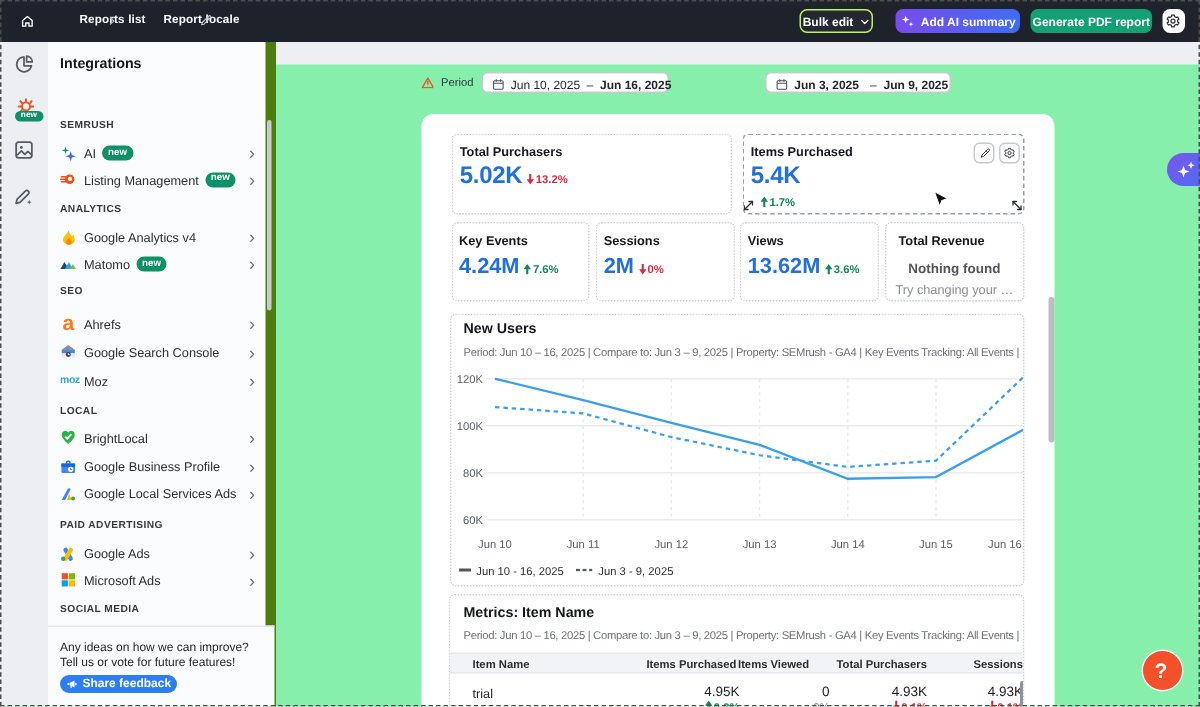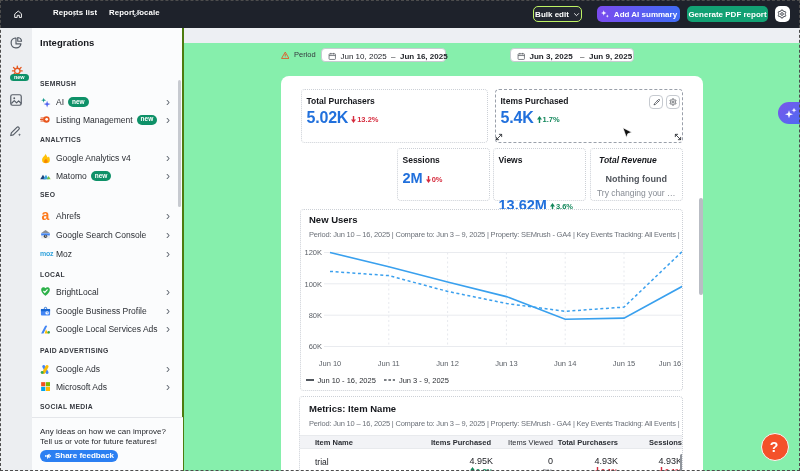--- a/index.html
+++ b/index.html
@@ -10,21 +10,21 @@
   
   #topbar { position:absolute; left:0; top:0; width:800px; height:28px; background:#1e222b; display:flex; align-items:center; }
   #topbar .crumb { color:#fff; letter-spacing:-.1px; font-size:7.8px; font-weight:bold; letter-spacing:.1px; white-space:nowrap;padding-left:28px; }
   .tbtn { position:absolute; top:6px; height:16px; border-radius:5px; font-size:8px; font-weight:bold; color:#fff; display:flex; align-items:center; justify-content:center; white-space:nowrap; }
 
   
   #rail { position:absolute; left:0; top:28px; width:32px; height:443px; background:#eceef1; }
   .railic { position:absolute; left:9px; width:14px; height:14px; }
 
   
-  #side { position:absolute; left:32px; top:28px; width:152px; height:443px; background:#fbfcfd; border-right:2px solid #4d7c0f; }
+  #side { position:absolute; left:32px; top:28px; width:152px; height:443px; background:#fbfcfd; border-right:7px solid #4d7c0f; }
   .sec { position:absolute; left:8px; font-size:6.8px; font-weight:bold; color:#35383f; letter-spacing:.3px; white-space:nowrap; }
   .row { position:absolute; left:8px; width:138px; height:14px; display:flex; align-items:center; }
   .row .ric { width:11px; height:11px; margin-right:5px; flex:none; }
   .row .rtx { font-size:8.5px; color:#2b2e34; white-space:nowrap; }
   .row .chv { position:absolute; right:8px; color:#666d76; font-size:12px; line-height:10px; }
   .newb { background:#0e9168; color:#fff; font-size:6.5px; font-weight:bold; padding:1.5px 4px 2px; border-radius:5px; margin-left:4px; line-height:1; }
 
   
   #main { position:absolute; left:184px; top:43px; width:732px; height:443px; background:#86efac; }
   #canvas { position:absolute; left:97px; top:33px; width:422px; height:410px; background:#fff; border-radius:8px 8px 0 0; }
@@ -263,21 +263,21 @@
     <div class="abs" style="left:4.5px;top:19px;display:flex;align-items:center;">
       <span style="font-size:16px;font-weight:bold;color:#2170dc;letter-spacing:-.2px;">5.02K</span>
       <span class="delta down" style="margin-left:3px;margin-top:3px;"><svg width="5" height="7" viewBox="0 0 10 14" style="margin-right:1px">
             <path d="M3.6 0h2.8v7H10L5 14 0 7h3.6z" fill="currentColor"></path>
           </svg>13.2%</span>
     </div>
   </div>
 
   <div class="card" style="left:311px;top:46px;width:187.5px;height:53.5px;border:1px dashed #9aa0aa;">
     <div class="ctitle">Items Purchased</div>
-    <div class="abs" style="left:4.5px;top:19px;display:flex;align-items:center;">
+    <div class="abs" style="left:4.5px;top:19px;display:flex;align-items:center;flex-direction:column;">
       <span style="font-size:16px;font-weight:bold;color:#2170dc;letter-spacing:-.2px;">5.4K</span>
       <span class="delta up" style="margin-left:3px;margin-top:3px;"><svg width="5" height="7" viewBox="0 0 10 14" style="margin-right:1px">
             <path d="M5 0l5 7H6.4v7H3.6V7H0z" fill="currentColor"></path>
           </svg>1.7%</span>
     </div>
     <div class="abs" style="left:153px;top:4.5px;width:14px;height:14px;background:#fff;border:1px solid #c6cad0;border-radius:4px;">
       <svg class="abs" style="left:2.5px;top:2.5px" width="8" height="8" viewBox="0 0 24 24" fill="none" stroke="#3a3e45" stroke-width="2" stroke-linecap="round" stroke-linejoin="round">
           <path d="M4 20l1-4L16.5 4.5a2.1 2.1 0 013 3L8 19l-4 1z"></path>
           <path d="M13 7.5l3.5 3.5"></path>
         </svg>
@@ -293,40 +293,49 @@
         <path d="M13 4h7v7"></path>
         <path d="M4 13v7h7"></path>
       </svg>
     <svg class="abs" style="left:178px;top:43px" width="8" height="8" viewBox="0 0 24 24" fill="none" stroke="#2c2f35" stroke-width="2.6" stroke-linecap="round" stroke-linejoin="round">
         <path d="M4 4l16 16"></path>
         <path d="M20 13v7h-7"></path>
         <path d="M11 4H4v7"></path>
       </svg>
   </div>
 
+  <div class="card" style="left:116.5px;top:105px;width:92.5px;height:53px;">
+    <div class="ctitle">Key Events</div>
+    <div class="abs" style="left:4.5px;top:21px;display:flex;align-items:center;">
+      <span style="font-size:14.5px;font-weight:bold;color:#2170dc;">4.24M</span>
+      <span class="delta up" style="margin-left:3px;margin-top:3px;"><svg width="5" height="7" viewBox="0 0 10 14" style="margin-right:1px">
+            <path d="M5 0l5 7H6.4v7H3.6V7H0z" fill="currentColor"></path>
+          </svg>7.6%</span>
+    </div>
+  </div>
   <div class="card" style="left:213px;top:105px;width:93px;height:53px;">
     <div class="ctitle">Sessions</div>
     <div class="abs" style="left:4.5px;top:21px;display:flex;align-items:center;">
       <span style="font-size:14.5px;font-weight:bold;color:#2170dc;">2M</span>
       <span class="delta down" style="margin-left:3px;margin-top:3px;"><svg width="5" height="7" viewBox="0 0 10 14" style="margin-right:1px">
             <path d="M3.6 0h2.8v7H10L5 14 0 7h3.6z" fill="currentColor"></path>
           </svg>0%</span>
     </div>
   </div>
   <div class="card" style="left:309px;top:105px;width:92.5px;height:53px;">
     <div class="ctitle">Views</div>
-    <div class="abs" style="left:4.5px;top:21px;display:flex;align-items:center;margin-top:27px;">
+    <div class="abs" style="left:4.5px;top:21px;display:flex;align-items:center;">
       <span style="font-size:14.5px;font-weight:bold;color:#2170dc;">13.62M</span>
       <span class="delta up" style="margin-left:3px;margin-top:3px;"><svg width="5" height="7" viewBox="0 0 10 14" style="margin-right:1px">
             <path d="M5 0l5 7H6.4v7H3.6V7H0z" fill="currentColor"></path>
           </svg>3.6%</span>
     </div>
   </div>
   <div class="card" style="left:406px;top:105px;width:92.5px;height:53px;">
-    <div class="ctitle" style="left:8px;font-style:italic;">Total Revenue</div>
+    <div class="ctitle" style="left:8px;">Total Revenue</div>
     <div class="abs" style="left:0;top:25px;width:100%;text-align:center;font-size:9px;font-weight:bold;color:#51555c;">Nothing found</div>
     <div class="abs" style="left:0;top:38.5px;width:100%;text-align:center;font-size:8.5px;color:#878c94;">Try changing your …</div>
   </div>
 
   <div class="card" style="left:116px;top:165.5px;width:383px;height:182.5px;overflow:hidden;">
     <div class="abs" style="left:8px;top:4px;font-size:9.5px;font-weight:bold;color:#15171c;">New Users</div>
     <div class="wsub abs" style="left:8px;top:20px;width:372px;">Period: Jun 10 – 16, 2025 | Compare to: Jun 3 – 9, 2025 | Property: SEMrush - GA4 | Key Events Tracking: All Events | Outbou</div>
     <svg class="abs" style="left:0;top:36px" width="383" height="125" viewBox="0 0 383 125">
 
       <g stroke="#e9ebef" stroke-width="1">
@@ -374,21 +383,21 @@
       <span>Jun 3 - 9, 2025</span>
     </div>
   </div>
 
   <div class="card" style="left:115px;top:352.5px;width:384px;height:95px;overflow:hidden;border-bottom:none;">
     <div class="abs" style="left:9px;top:6px;font-size:9.5px;font-weight:bold;color:#15171c;">Metrics: Item Name</div>
     <div class="wsub abs" style="left:9px;top:22.5px;width:372px;">Period: Jun 10 – 16, 2025 | Compare to: Jun 3 – 9, 2025 | Property: SEMrush - GA4 | Key Events Tracking: All Events | Outbou</div>
     <div class="abs" style="left:0;top:38px;width:384px;height:14.5px;background:#f2f3f6;border-top:1px solid #e8eaed;border-bottom:1px solid #e8eaed;"></div>
     <span class="abs" style="left:15px;top:41px;font-size:7.5px;font-weight:bold;color:#2a2d33;white-space:nowrap;">Item Name</span>
     <span class="abs" style="left:110px;top:41px;width:81px;text-align:right;font-size:7.5px;font-weight:bold;color:#2a2d33;white-space:nowrap;">Items Purchased</span>
-    <span class="abs" style="left:192px;top:41px;width:61px;text-align:right;font-size:7.5px;font-weight:normal;color:#2a2d33;white-space:nowrap;">Items Viewed</span>
+    <span class="abs" style="left:192px;top:41px;width:61px;font-size:7.5px;font-weight:bold;color:#2a2d33;white-space:nowrap;">Items Viewed</span>
     <span class="abs" style="left:254px;top:41px;width:64px;text-align:right;font-size:7.5px;font-weight:bold;color:#2a2d33;white-space:nowrap;">Total Purchasers</span>
     <span class="abs" style="left:319px;top:41px;width:63px;text-align:right;font-size:7.5px;font-weight:bold;color:#2a2d33;white-space:nowrap;">Sessions</span>
 
     <span class="abs" style="left:15px;top:60px;font-size:8.5px;color:#24262b;">trial</span>
     <span class="abs" style="left:110px;top:59px;width:83px;text-align:right;font-size:9px;color:#1b1d22;">4.95K</span>
     <span class="abs" style="left:192px;top:59px;width:61px;text-align:right;font-size:9px;color:#1b1d22;">0</span>
     <span class="abs" style="left:254px;top:59px;width:64px;text-align:right;font-size:9px;color:#1b1d22;">4.93K</span>
     <span class="abs" style="left:319px;top:59px;width:63px;text-align:right;font-size:9px;color:#1b1d22;">4.93K</span>
 
     <span class="abs" style="left:110px;top:70px;width:83px;text-align:right;font-size:7.5px;font-weight:bold;color:#13875b;"><svg width="5" height="7" viewBox="0 0 10 14" style="margin-right:1px">

